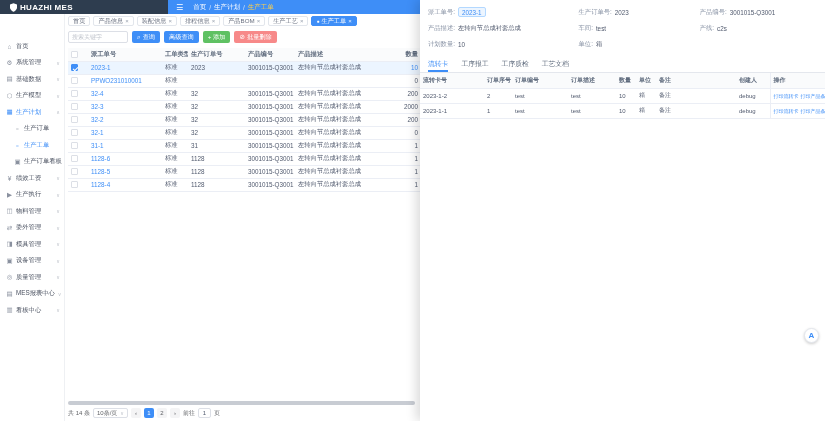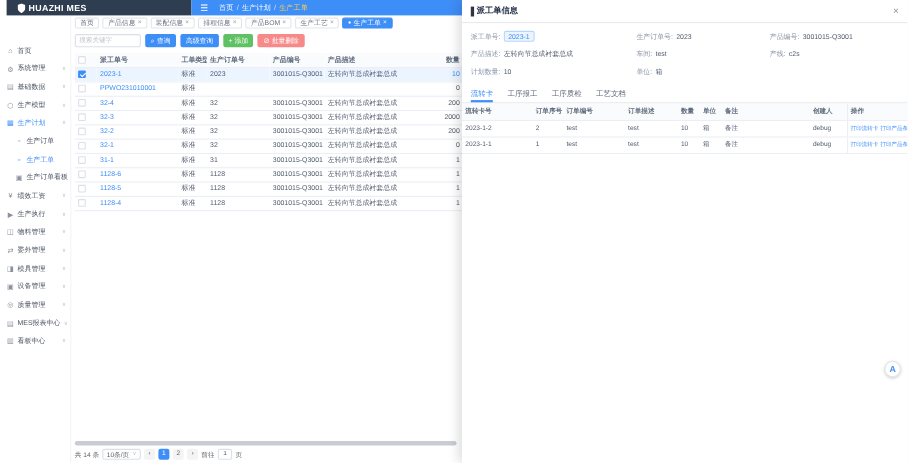--- a/index.html
+++ b/index.html
@@ -1,21 +1,21 @@
 <!DOCTYPE html>
 <html><head>
 <meta charset="utf-8">
 <style>
   * { margin:0; padding:0; box-sizing:border-box; }
   html,body { width:825px; height:421px; overflow:hidden; }
   body { font-family:"Liberation Sans","DejaVu Sans",sans-serif; font-size:7px; color:#515a6e; background:#fff; position:relative; }
   .abs { position:absolute; }
 
   
-  #header { left:0; top:0; width:671px; height:14px; display:flex; z-index:1;padding-left:6px; }
+  #header { left:0; top:0; width:671px; height:14px; display:flex; z-index:1; }
   .logo-block { width:168px; height:14px; background:#2e3d4f; color:#fff; display:flex; align-items:center; gap:3px; padding-left:10px; font-weight:bold; font-size:8px; letter-spacing:.3px; }
   .topbar { flex:1; background:#3e8ef7; color:#fff; display:flex; align-items:center; gap:7px; padding:0 8px; }
   .hamburger { font-size:8px; cursor:pointer; }
   .crumbs { display:flex; align-items:center; gap:3px; font-size:6.5px; }
   .crumb-sep { color:#cfe3ff; }
   .crumb.active { color:#ffd04b; }
 
   
   #sidebar { left:0; top:14px; width:65px; height:407px; background:#fff; border-right:1px solid #eef0f3; padding-top:24px; }
   .side-item { height:16.5px; display:flex; align-items:center; gap:3px; padding:0 4px 0 6px; font-size:6.3px; color:#4a5160; cursor:pointer; white-space:nowrap; }
@@ -431,25 +431,20 @@
         <span class="pbtn">2</span>
       </span>
     <span class="pbtn">›</span>
     <span>前往</span>
     <input class="goto-input" type="text" value="1" style="">
     <span>页</span>
   </div>
 </div>
 
 <div id="drawer" class="abs">
-  <div class="drawer-head">
-    <span class="title-bar"></span>
-    <span class="drawer-title">派工单信息</span>
-    <span class="drawer-close">×</span>
-  </div>
 
   <div class="fields">
 
       <div class="field">
         <span class="f-label">派工单号:</span>
         <span class="f-value tag">2023-1</span>
       </div>
 
       <div class="field">
         <span class="f-label">生产订单号:</span>

